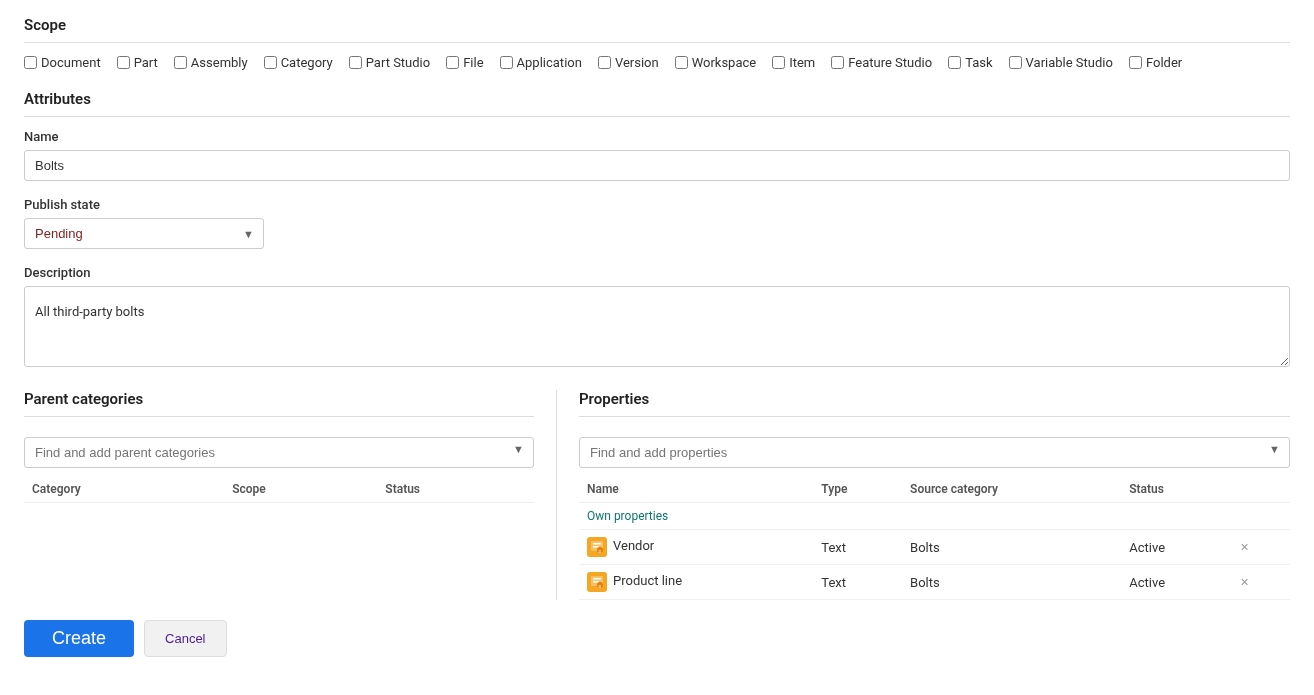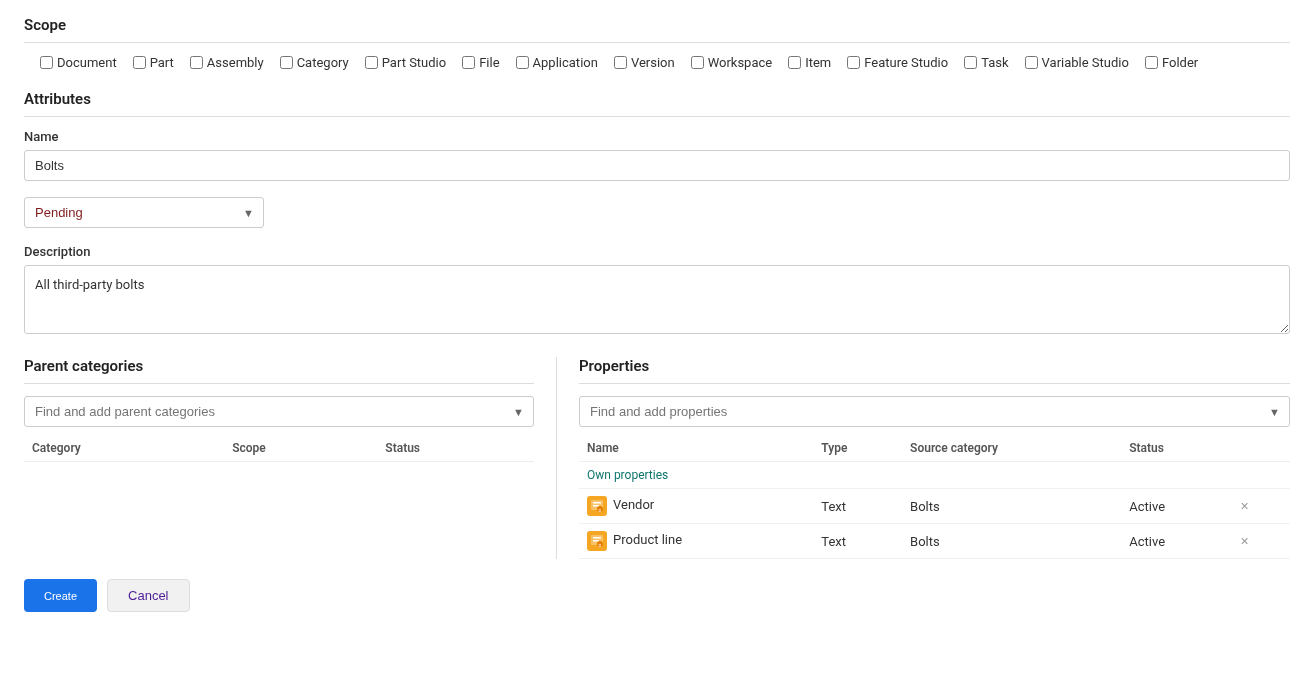--- a/index.html
+++ b/index.html
@@ -17,21 +17,20 @@
       padding-bottom: 8px;
       border-bottom: 1px solid #ddd;
       margin-bottom: 12px;
     }
     .scope-section { margin-bottom: 20px; }
     .scope-checkboxes {
       display: flex;
       flex-wrap: wrap;
       gap: 6px 16px;
       align-items: center;
-      margin-left: 16px;
     }
     .scope-checkboxes label {
       display: flex;
       align-items: center;
       gap: 4px;
       font-size: 13px;
       cursor: pointer;
     }
     .scope-checkboxes input[type="checkbox"] {
       cursor: pointer;
@@ -77,21 +76,21 @@
       top: 50%;
       transform: translateY(-50%);
       pointer-events: none;
       color: #666;
       font-size: 11px;
     }
     .textarea-input {
       width: 100%;
       border: 1px solid #ccc;
       border-radius: 3px;
-      padding: 11px 10px;
+      padding: 17px 10px;
       font-size: 13px;
       color: #333;
       resize: vertical;
       min-height: 60px;
       outline: none;
       font-family: inherit;
     }
     .two-col {
       display: flex;
       gap: 22px;
@@ -120,20 +119,21 @@
       width: 100%;
       border: 1px solid #ccc;
       border-radius: 3px;
       padding: 7px 30px 7px 10px;
       font-size: 13px;
       color: #999;
       background: #fff;
       cursor: pointer;
       outline: none;
       appearance: none;
+      margin-top: 8px;
     }
     .dropdown-arrow {
       position: absolute;
       right: 10px;
       top: 50%;
       transform: translateY(-50%);
       pointer-events: none;
       color: #666;
       font-size: 11px;
     }
@@ -171,22 +171,22 @@
     .footer-buttons {
       display: flex;
       gap: 10px;
       margin-top: 8px;
     }
     .btn-create {
       background: #1a73e8;
       color: #fff;
       border: none;
       border-radius: 4px;
-      padding: 8px 20px;
-      font-size: 11px;
+      padding: 8px 28px;
+      font-size: 18px;
       font-weight: 500;
       cursor: pointer;
     }
     .btn-cancel {
       background: #f1f1f1;
       color: #4c1d95;
       border: 1px solid #ddd;
       border-radius: 4px;
       padding: 8px 20px;
       font-size: 13px;
@@ -261,20 +261,21 @@
 
 <div class="attributes-section">
   <div class="section-title">Attributes</div>
 
   <div class="field-group">
     <div class="field-label">Name</div>
     <input type="text" class="text-input" value="Bolts" style="">
   </div>
 
   <div class="field-group">
+    <div class="field-label">Publish state</div>
     <div class="select-wrapper">
       <select class="select-input" id="publish-state-select">
       <option value="Pending">Pending</option><option value="Active">Active</option><option value="Inactive">Inactive</option></select>
       <span class="select-arrow">▼</span>
     </div>
   </div>
 
   <div class="field-group">
     <div class="field-label">Description</div>
     <textarea class="textarea-input" rows="3" id="description-textarea" style="">All third-party bolts</textarea>

